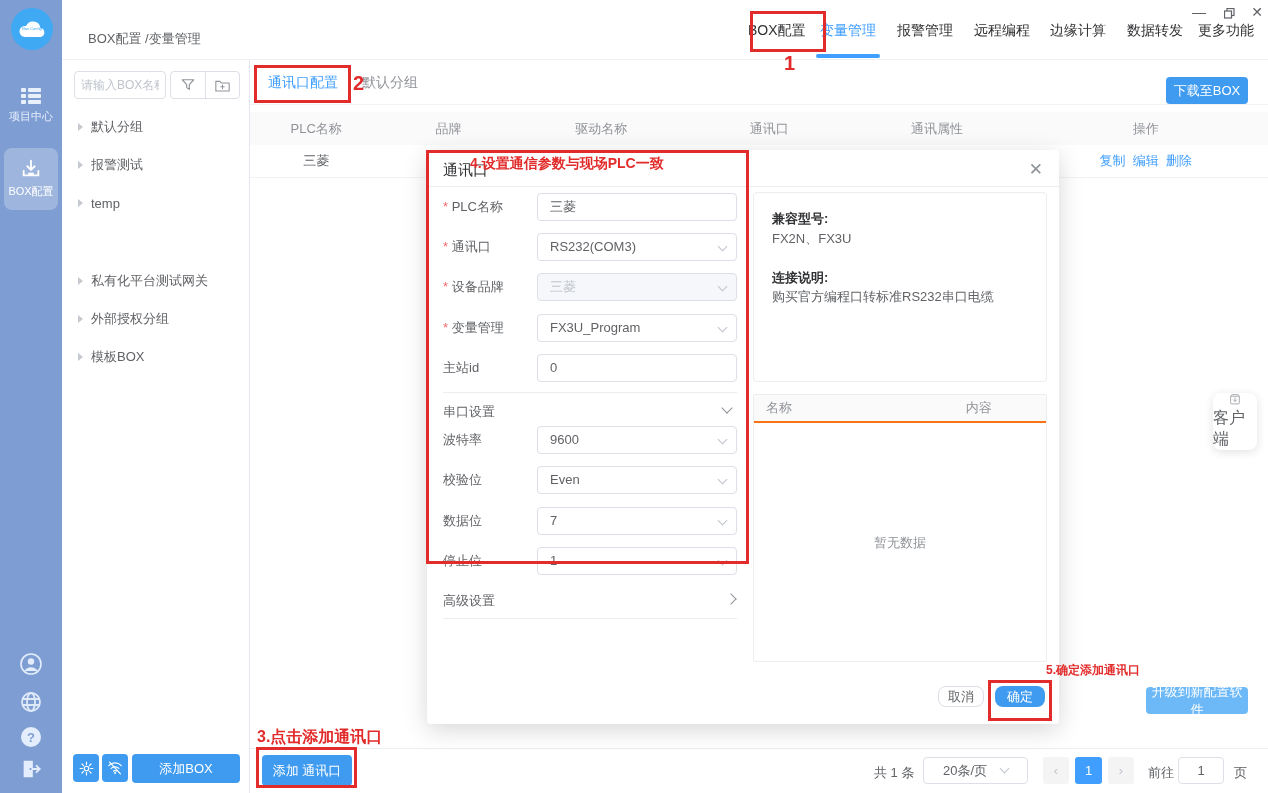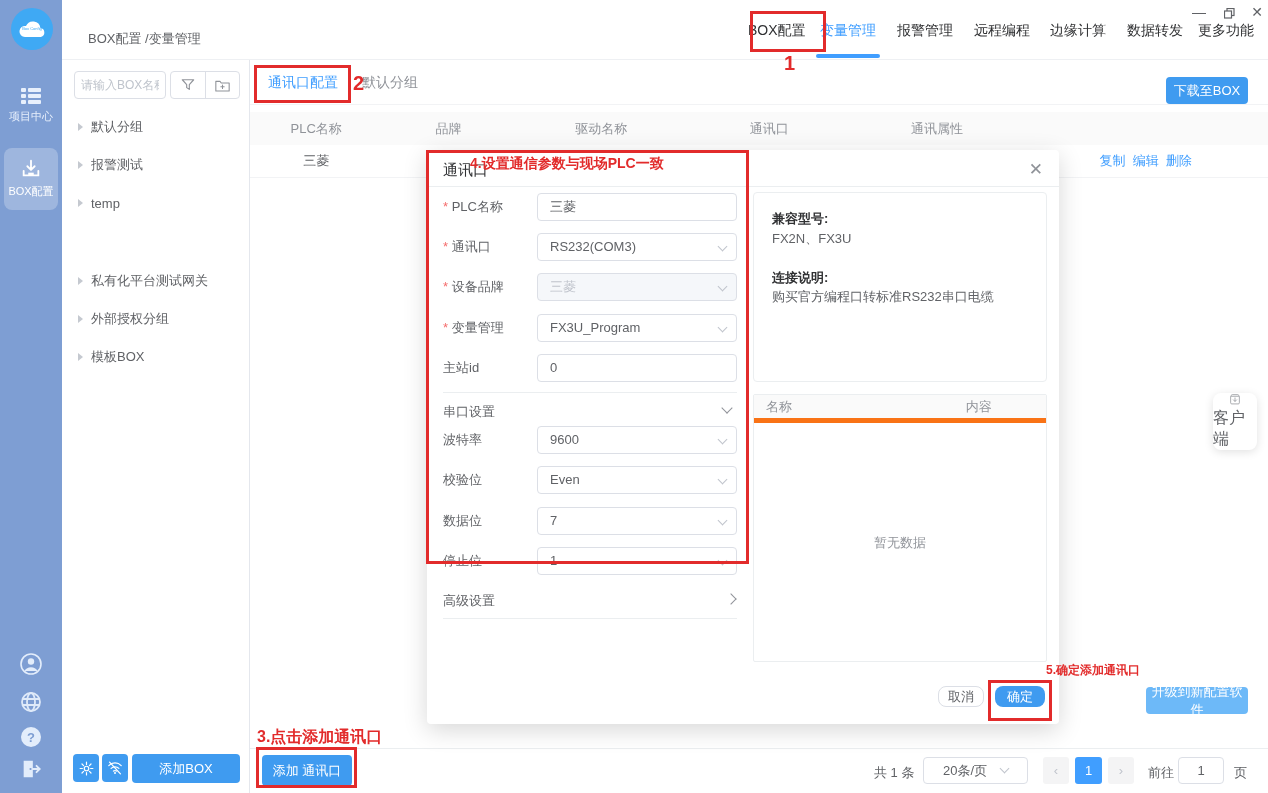--- a/index.html
+++ b/index.html
@@ -60,21 +60,21 @@
   .f-label { position:absolute; left:16px; width:92px; height:28px; line-height:28px; font-size:13px; color:#606266; white-space:nowrap; }
   .req::before { content:"* "; color:#F56C6C; }
   .f-box { position:absolute; left:110px; width:200px; height:28px; border:1px solid #DCDFE6; border-radius:4px; font-size:13px; color:#606266; line-height:26px; padding:0 24px 0 12px; background:#fff; white-space:nowrap; overflow:hidden; }
   .f-box.disabled { background:#F5F7FA; color:#C0C4CC; }
   .chev { position:absolute; right:10px; top:9px; width:7px; height:7px; border-right:1.4px solid #C0C4CC; border-bottom:1.4px solid #C0C4CC; transform:rotate(45deg); }
   .chev-up-row { width:8px; height:8px; border-right:1.4px solid #909399; border-bottom:1.4px solid #909399; display:inline-block; transform:rotate(45deg); }
   .chev-right { width:8px; height:8px; border-right:1.4px solid #909399; border-bottom:1.4px solid #909399; display:inline-block; transform:rotate(-45deg); }
   .info-card { position:absolute; left:326px; top:42px; width:294px; height:190px; border:1px solid #EBEEF0; border-radius:4px; padding:16px 18px; font-size:13px; color:#606266; line-height:1.5; }
   .info-card b { color:#303133; }
   .props { position:absolute; left:326px; top:244px; width:294px; height:268px; border:1px solid #EBEEF0; border-radius:2px; }
-  .props-head { display:flex; height:28px; background:#FAFAFA; border-bottom:5px solid #f97316; align-items:center; font-size:13px; color:#909399;gap:38px; }
+  .props-head { display:flex; height:28px; background:#FAFAFA; border-bottom:2px solid #f97316; align-items:center; font-size:13px; color:#909399;gap:38px; }
   .m-btn { position:absolute; height:21px; border-radius:8px; font-size:13px; display:flex; align-items:center; justify-content:center; cursor:pointer; }
 
   
   .ann { position:absolute; z-index:50; pointer-events:none; color:#E22B2B; font-weight:700; }
   .ann-box { position:absolute; z-index:50; pointer-events:none; border:3px solid #E22B2B; }
 
   
   .client { position:absolute; left:1213px; top:393px; width:44px; height:57px; background:#fff; border-radius:8px; box-shadow:0 2px 10px rgba(0,0,0,.12); z-index:30; display:flex; flex-direction:column; align-items:center; justify-content:center; gap:3px; cursor:pointer; }
   .client span { font-size:16px; color:#606266; }
   .upgrade { position:absolute; left:1146px; top:687px; width:102px; height:27px; background:#6DB9F8; z-index:30; }
@@ -226,20 +226,21 @@
       <div class="abs" style="left:112px; top:14px; font-size:14px; color:#909399; cursor:pointer;">默认分组</div>
       <button class="blue-btn abs" style="right:20px; top:17px; width:82px; height:27px;">下载至BOX</button>
     </div>
 
     <div class="thead">
       <div class="col1">PLC名称</div>
       <div class="col2">品牌</div>
       <div class="col3">驱动名称</div>
       <div class="col4">通讯口</div>
       <div class="col5">通讯属性</div>
+      <div class="col6">操作</div>
     </div>
     <div class="trow">
       <div class="col1">三菱</div>
       <div class="col2"></div>
         <div class="col3"></div>
         <div class="col4"></div>
         <div class="col5"></div>
       <div class="col6">
         <span class="link">复制</span>&nbsp;
         <span class="link">编辑</span>&nbsp;

